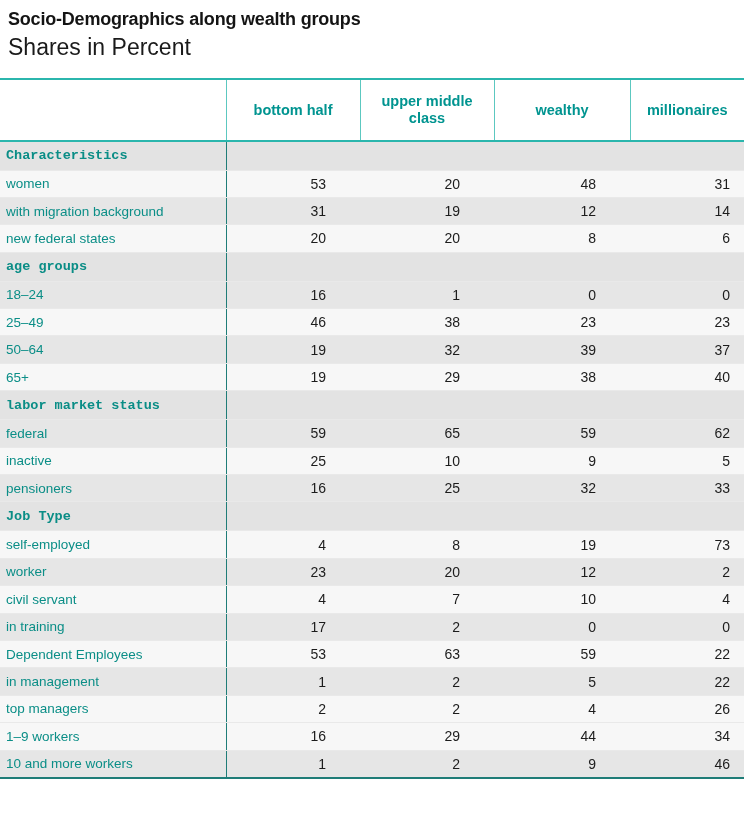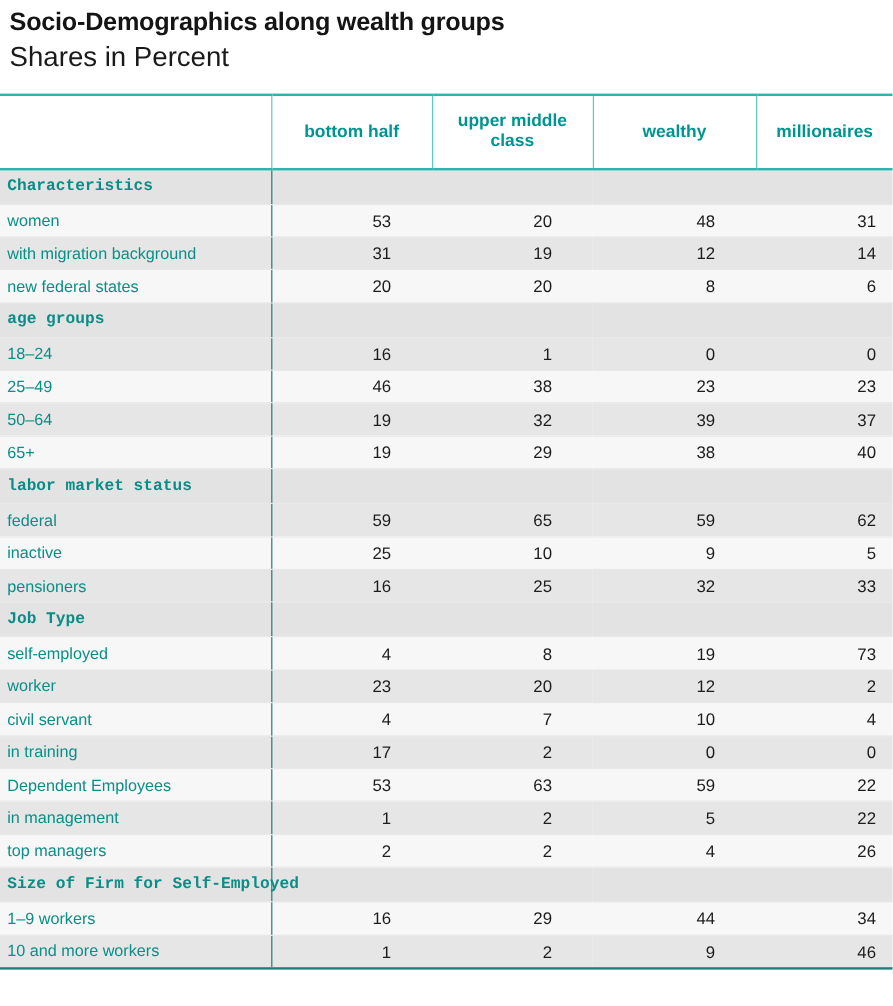--- a/index.html
+++ b/index.html
@@ -7,21 +7,21 @@
     width:744px; height:838px;
     background:#ffffff;
     font-family:"Liberation Sans", sans-serif;
     -webkit-font-smoothing:antialiased;
   }
   .page { width:744px; height:838px; position:relative; overflow:hidden; background:#fff; }
 
   
   .titles { padding:6px 8px 0 8px; }
   .title {
-    font-size:21px; font-weight:bold; color:#141414;
+    font-size:18px; font-weight:bold; color:#141414;
     letter-spacing:-0.2px; line-height:26px; white-space:nowrap;
   }
   .subtitle {
     font-size:23px; font-weight:normal; color:#1a1a1a;
     line-height:26px; margin-top:2px;
   }
 
   
   .table-wrap { margin-top:18px; width:704px; }
   table.tbl { width:744px; border-collapse:collapse; table-layout:fixed; }
@@ -255,27 +255,20 @@
             <td class="val">5</td>
             <td class="val v4">22</td>
           </tr>
           <tr class="rA">
             <td class="lbl">top managers</td>
             <td class="val">2</td>
             <td class="val">2</td>
             <td class="val">4</td>
             <td class="val v4">26</td>
           </tr>
-          <tr class="section">
-            <td class="lbl">Size of Firm for Self-Employed</td>
-            <td class="val"></td>
-            <td class="val"></td>
-            <td class="val"></td>
-            <td class="val v4"></td>
-          </tr>
           <tr class="rA">
             <td class="lbl">1–9 workers</td>
             <td class="val">16</td>
             <td class="val">29</td>
             <td class="val">44</td>
             <td class="val v4">34</td>
           </tr>
           <tr class="rB last">
             <td class="lbl">10 and more workers</td>
             <td class="val">1</td>

